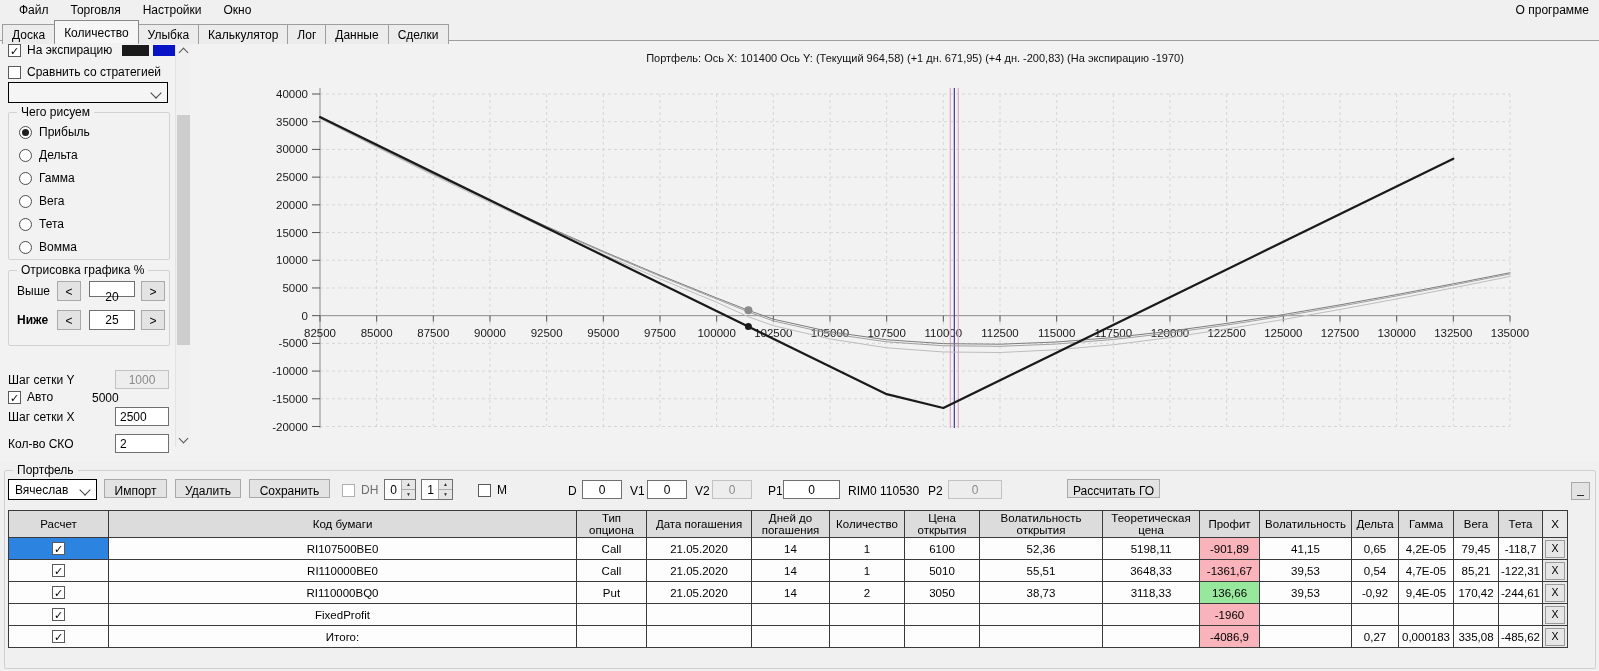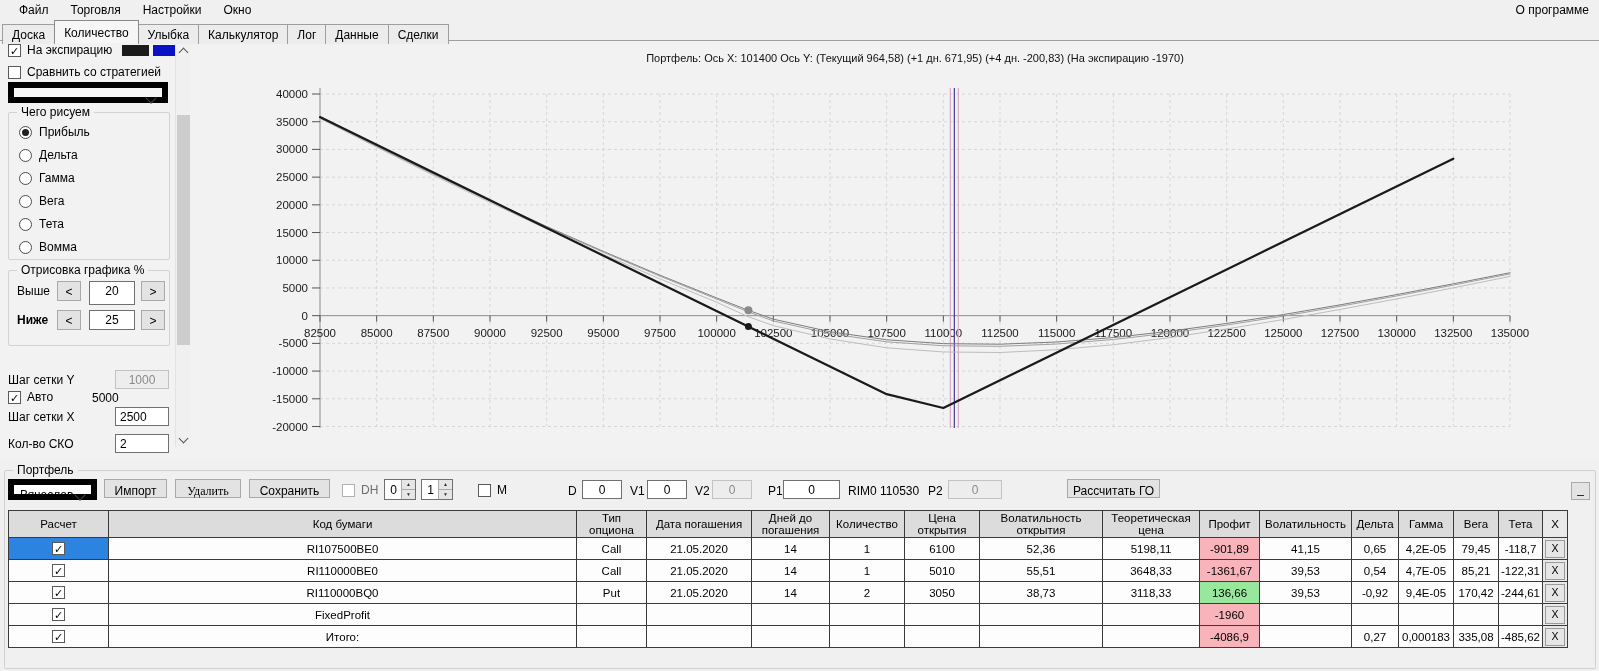--- a/index.html
+++ b/index.html
@@ -17,21 +17,21 @@
   
   .wcb{display:inline-block;width:13px;height:13px;background:#fff;border:1px solid #5a5a5a;
     font-size:11px;line-height:12px;text-align:center;vertical-align:middle;box-sizing:border-box;}
   .wcb.dis{border-color:#b0b0b0;}
   .cbrow{position:absolute;display:flex;align-items:center;gap:6px;}
   .radio-dot{display:inline-block;width:13px;height:13px;border:1px solid #4d4d4d;border-radius:50%;
     background:#fff;position:relative;box-sizing:border-box;}
   .radio-dot.sel::after{content:"";position:absolute;left:2px;top:2px;width:7px;height:7px;border-radius:50%;background:#1f1f1f;}
   .groupbox{position:absolute;border:1px solid #d2d2d2;border-radius:2px;}
   .gb-title{position:absolute;top:-8px;left:8px;background:#f2f2f2;padding:0 4px;}
-  .combo{position:absolute;background:#fff;border:6px solid #000000;height:21px;box-sizing:border-box;
+  .combo{position:absolute;background:#fff;border:1px solid #000000;height:21px;box-sizing:border-box;
     padding:3px 20px 0 6px;cursor:default;}
   .combo .chev{position:absolute;right:7px;top:6px;width:7px;height:7px;border-right:1px solid #444;
     border-bottom:1px solid #444;transform:rotate(45deg);}
   .combo.empty{background:#f5f5f5;}
   .tin{position:absolute;border:1px solid #707070;background:#fff;height:19px;box-sizing:border-box;
     font:inherit;padding:0 4px;text-align:center;}
   .tin.dis{background:#ededed;color:#8a8a8a;border-color:#c2c2c2;}
   .btn{position:absolute;border:1px solid #a9a9a9;background:#e3e3e3;height:19px;box-sizing:border-box;
     text-align:center;padding-top:4px;cursor:default;}
   .smallbtn{border:1px solid #a9a9a9;background:#e3e3e3;text-align:center;box-sizing:border-box;cursor:default;}
@@ -123,21 +123,21 @@
           <span class="radio-dot"></span>
           <span>Вомма</span>
         </div>
       </div>
   </div>
 
   <div class="groupbox" style="left:8px;top:270px;width:160px;height:74px;">
     <span class="gb-title">Отрисовка графика %</span>
     <span class="lbl" style="left:8px;top:13px;">Выше</span>
     <div class="smallbtn" style="position:absolute;left:48px;top:10px;width:24px;height:20px;padding-top:3px;">&lt;</div>
-    <div class="tin" style="left:80px;top:10px;width:46px;height:24px;padding-top:2px;">20</div>
+    <div class="tin" style="left:80px;top:10px;width:46px;height:16px;padding-top:8px;">20</div>
     <div class="smallbtn" style="position:absolute;left:132px;top:10px;width:24px;height:20px;padding-top:3px;">&gt;</div>
     <span class="lbl" style="left:8px;top:42px;font-weight:bold;">Ниже</span>
     <div class="smallbtn" style="position:absolute;left:48px;top:39px;width:24px;height:20px;padding-top:3px;">&lt;</div>
     <div class="tin" style="left:80px;top:39px;width:46px;height:20px;padding-top:2px;">25</div>
     <div class="smallbtn" style="position:absolute;left:132px;top:39px;width:24px;height:20px;padding-top:3px;">&gt;</div>
   </div>
 
   <span class="lbl" style="left:8px;top:373px;">Шаг сетки Y</span>
   <input class="tin dis" style="left: 115px; top: 370px; width: 54px;" readonly="" value="1000">
   <div class="cbrow" style="left:8px;top:390px;">
@@ -281,21 +281,21 @@
 
 <div class="pf-group">
   <span class="pf-title">Портфель</span>
 </div>
 <div>
   <div class="combo" style="left:8px;top:479px;width:89px;">
     <span>Вячеслав</span>
     <span class="chev"></span>
   </div>
   <div class="btn" style="left:104px;top:479px;width:63px;">Импорт</div>
-  <div class="btn" style="left:175px;top:479px;width:66px;font-family:Liberation Serif, serif;">Удалить</div>
+  <div class="btn" style="left:175px;top:479px;width:66px;">Удалить</div>
   <div class="btn" style="left:249px;top:479px;width:81px;">Сохранить</div>
   <div class="cbrow" style="left:342px;top:483px;color:#6d6d6d;">
     <span class="wcb dis"></span>
     <span>DH</span>
   </div>
   <div class="spin" style="left:384px;top:479px;">
     <span class="v">0</span>
     <span class="u"></span>
       <span class="d"></span>
   </div>

